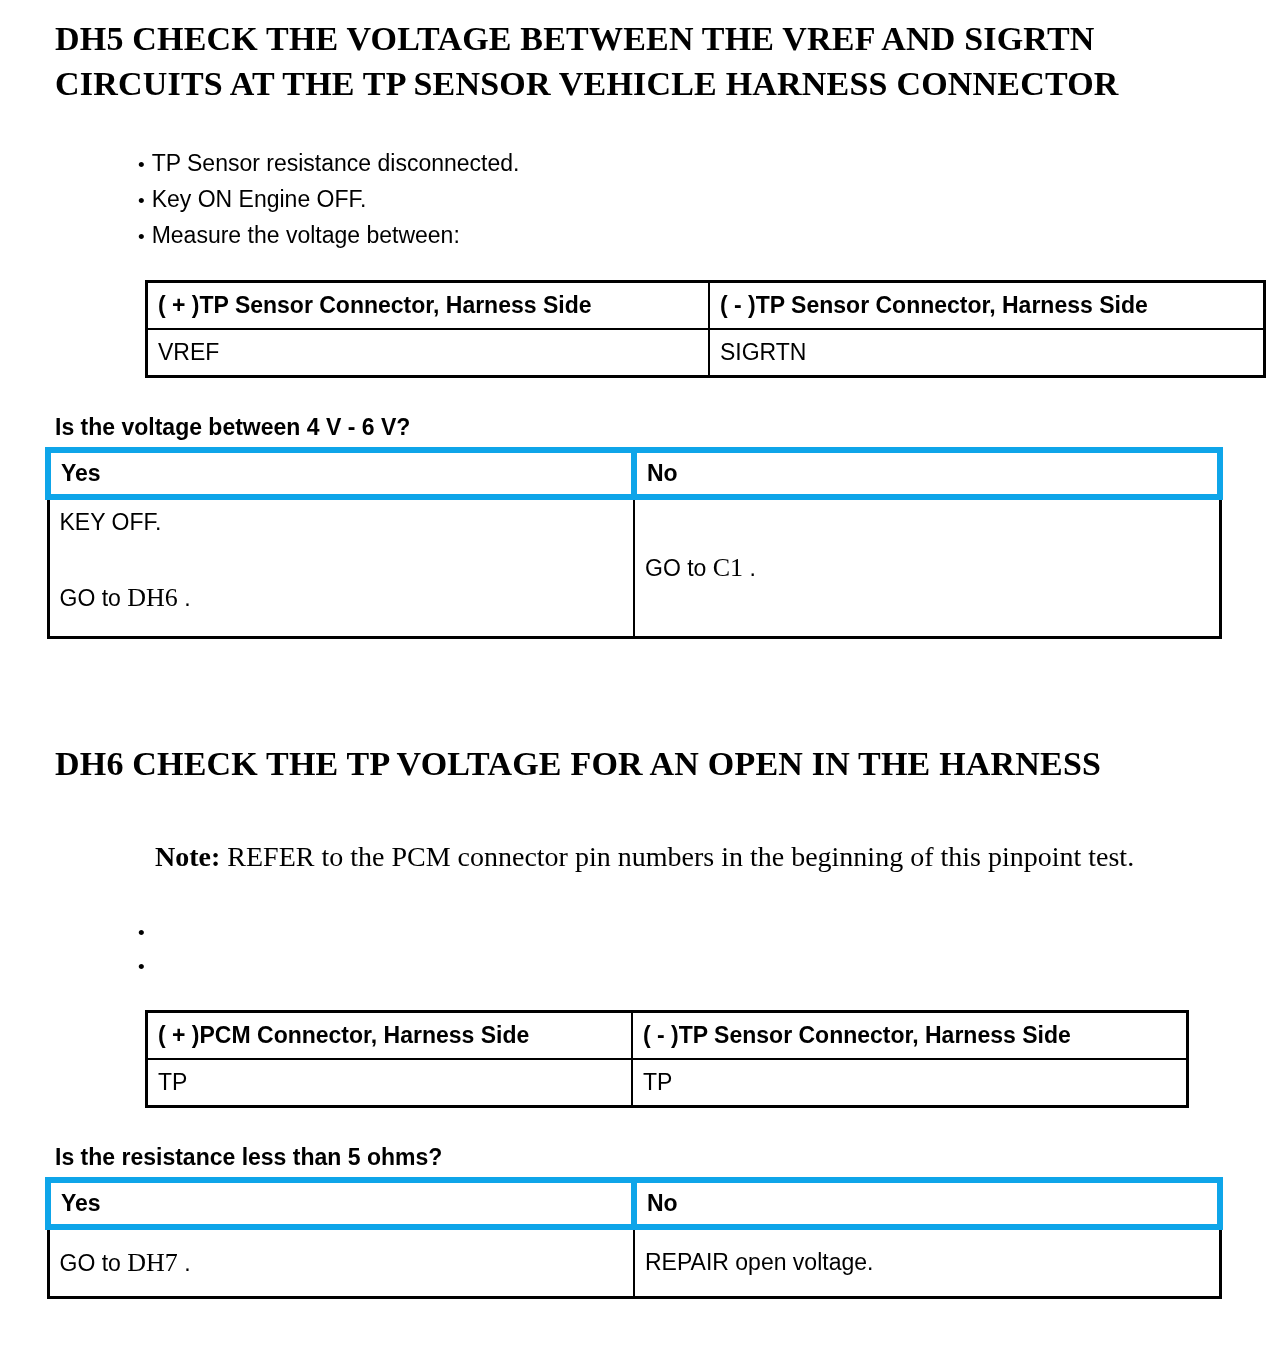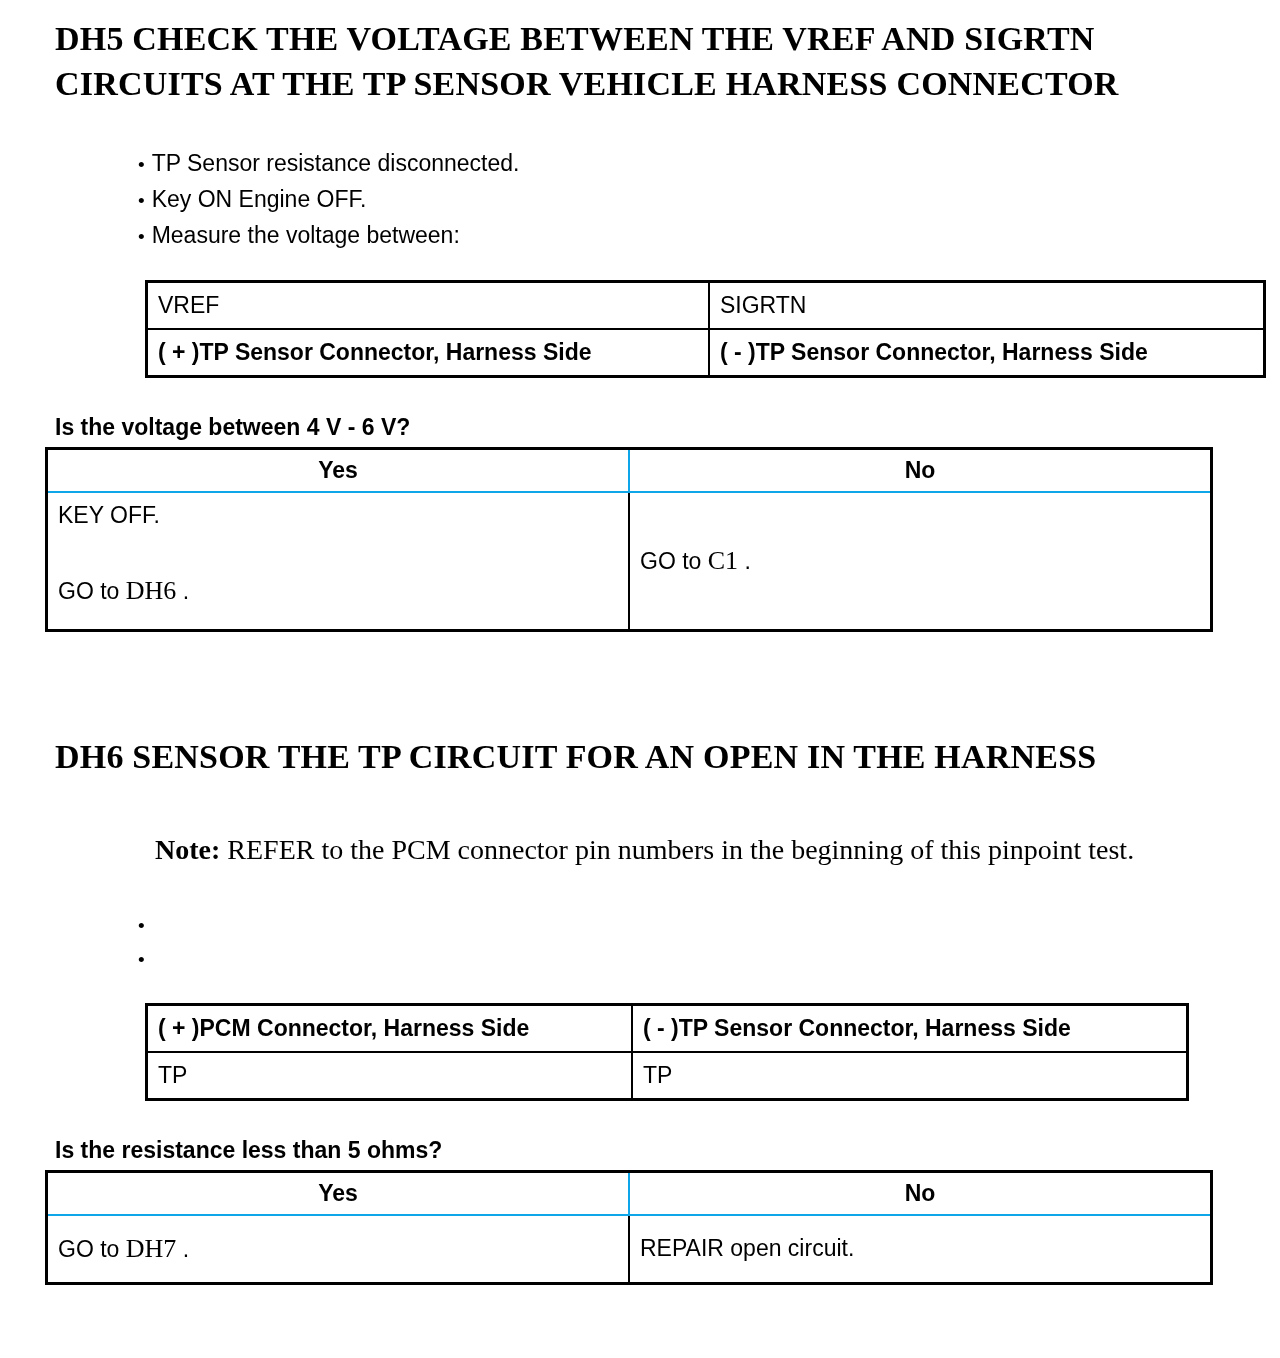--- a/index.html
+++ b/index.html
@@ -39,24 +39,24 @@
   .measure-table th { font-weight: 700; }
   .dh5-measure .c1 { width: 540px; }
   .dh5-measure .c2 { width: 533px; }
   .dh6-measure .c1 { width: 463px; margin-top: 28px; }
   .dh6-measure .c2 { width: 533px; }
 
   .question { font-size: 23px; font-weight: 700; margin: 36px 0 6px 55px; }
 
   .result-table { margin: 0 0 0 45px; border: 3px solid #000; }
   .result-table th {
-    border: 2px solid #0ea5e9;
+    border: 6px solid #0ea5e9;
     font-size: 23px;
     font-weight: 700;
-    text-align: center;
+    text-align: left;
     padding: 7px 10px;
     width: 560px;
   }
   .result-table td {
     border: 2px solid #000;
     font-size: 23px;
     text-align: left;
     padding: 9px 10px;
     vertical-align: middle;
   }
@@ -99,26 +99,26 @@
     </div>
     <div class="bullet-row">
       <span class="bullet">•</span>
       <span>Measure the voltage between:</span>
     </div>
   </div>
 
   <table class="measure-table dh5-measure">
     <tbody>
         <tr>
+      <th class="c1">( + )TP Sensor Connector, Harness Side</th>
+      <th class="c2">( - )TP Sensor Connector, Harness Side</th>
+    </tr>
+    <tr>
       <td class="c1">VREF</td>
       <td class="c2">SIGRTN</td>
-    </tr>
-    <tr>
-      <th class="c1">( + )TP Sensor Connector, Harness Side</th>
-      <th class="c2">( - )TP Sensor Connector, Harness Side</th>
     </tr>
   </tbody>
     </table>
 
   <div class="question">Is the voltage between 4 V - 6 V?</div>
 
   <table class="result-table result-dh5">
     <tbody>
         <tr>
       <th>Yes</th>
@@ -131,21 +131,21 @@
           <div><span>GO to </span><span class="ref">DH6</span><span> .</span></div>
         </div>
       </td>
       <td>
         <div><span>GO to </span><span class="ref">C1</span><span> .</span></div>
       </td>
     </tr>
   </tbody>
     </table>
 
-  <h1 class="doc-heading dh6-heading">DH6 SENSOR THE TP CIRCUIT FOR AN OPEN IN THE HARNESS</h1>
+  <h1 class="doc-heading dh6-heading">DH6 CHECK THE TP VOLTAGE FOR AN OPEN IN THE HARNESS</h1>
 
   <div class="note"><span class="note-label">Note:</span><span> REFER to the PCM connector pin numbers in the beginning of this pinpoint test.</span></div>
 
   <div class="bullet-list dh6-bullets">
     <div class="bullet-row">
       <span class="bullet">•</span>
     </div>
     <div class="bullet-row">
       <span class="bullet">•</span>
     </div>
@@ -170,19 +170,19 @@
     <tbody>
         <tr>
       <th>Yes</th>
       <th>No</th>
     </tr>
     <tr>
       <td>
         <div><span>GO to </span><span class="ref">DH7</span><span> .</span></div>
       </td>
       <td>
-        <div>REPAIR open circuit.</div>
+        <div>REPAIR open voltage.</div>
       </td>
     </tr>
   </tbody>
     </table>
 
 </div>
 
 </body></html>

